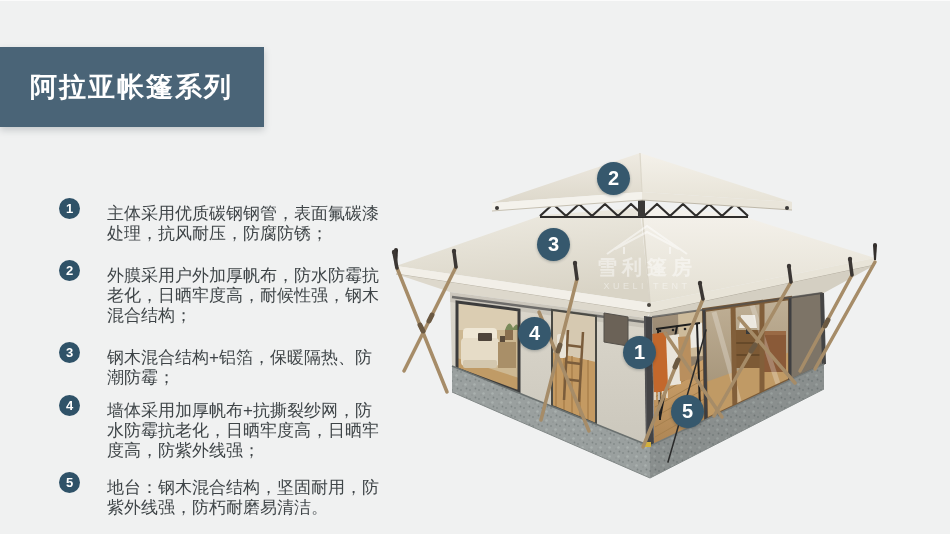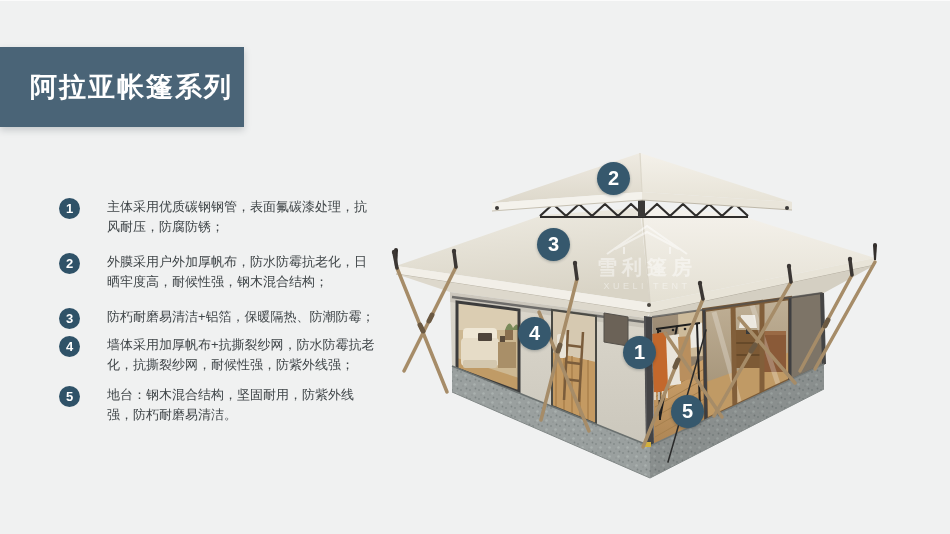--- a/index.html
+++ b/index.html
@@ -4,35 +4,35 @@
 <style>
   html,body { margin:0; padding:0; background:#e7e8e8; }
   .slide {
     position:relative; width:950px; height:534px; overflow:hidden;
     background:#f0f1f1;
     font-family:"Liberation Sans","DejaVu Sans",sans-serif;
     box-shadow:inset 0 1px 0 #fbfbfb;
   }
   
   .banner {
-    position:absolute; left:0; top:47px; width:244px; height:80px;
+    position:absolute; left:0; top:47px; width:264px; height:80px;
     background:#4a6477; color:#fff;
     display:flex; align-items:center; box-sizing:border-box; padding-left:30px;
     box-shadow:0 3px 7px rgba(40,55,66,.22);
   }
   .banner h1 { margin:0; font-size:27px; font-weight:bold; letter-spacing:2px; }
   
   .features { position:absolute; left:59px; top:197px; width:330px; }
   .feature { display:flex; align-items:flex-start; }
   .feature .fnum {
     flex:0 0 auto; width:21px; height:21px; margin-top:1px; border-radius:50%;
     background:#2f5268; color:#fff; font-size:13px; font-weight:bold;
     display:flex; align-items:center; justify-content:center;
   }
-  .feature p { margin:0 0 0 27px; width:272px; font-size:13px; line-height:20px; color:#3f4548; }
+  .feature p { margin:7px 0 0 27px; width:272px; font-size:17px; line-height:20px; color:#3f4548; }
   .feature.m15 { margin-bottom:15px; }
   .feature.m6  { margin-bottom:6px;  }
   .feature.m10 { margin-bottom:10px; }
   
   .tent-svg { position:absolute; left:0; top:0; width:950px; height:534px; }
   
   .callout {
     position:absolute; width:33px; height:33px; border-radius:50%;
     background:#36586d; color:#fff; font-size:20px; font-weight:bold;
     display:flex; align-items:center; justify-content:center;
@@ -320,25 +320,25 @@
     <div class="feature m15">
       <div class="fnum">1</div>
       <p>主体采用优质碳钢钢管，表面氟碳漆处理，抗风耐压，防腐防锈；</p>
     </div>
     <div class="feature m15">
       <div class="fnum">2</div>
       <p>外膜采用户外加厚帆布，防水防霉抗老化，日晒牢度高，耐候性强，钢木混合结构；</p>
     </div>
     <div class="feature m6">
       <div class="fnum">3</div>
-      <p>防朽耐磨易清洁+铝箔，保暖隔热、防潮防霉；</p>
+      <p>钢木混合结构+铝箔，保暖隔热、防潮防霉；</p>
     </div>
     <div class="feature m10">
       <div class="fnum">4</div>
-      <p>墙体采用加厚帆布+抗撕裂纱网，防水防霉抗老化，抗撕裂纱网，耐候性强，防紫外线强；</p>
+      <p>墙体采用加厚帆布+抗撕裂纱网，防水防霉抗老化，日晒牢度高，日晒牢度高，防紫外线强；</p>
     </div>
     <div class="feature">
       <div class="fnum">5</div>
       <p>地台：钢木混合结构，坚固耐用，防紫外线强，防朽耐磨易清洁。</p>
     </div>
   </div>
 
   <div class="callout co1">1</div>
   <div class="callout co2">2</div>
   <div class="callout co3">3</div>

